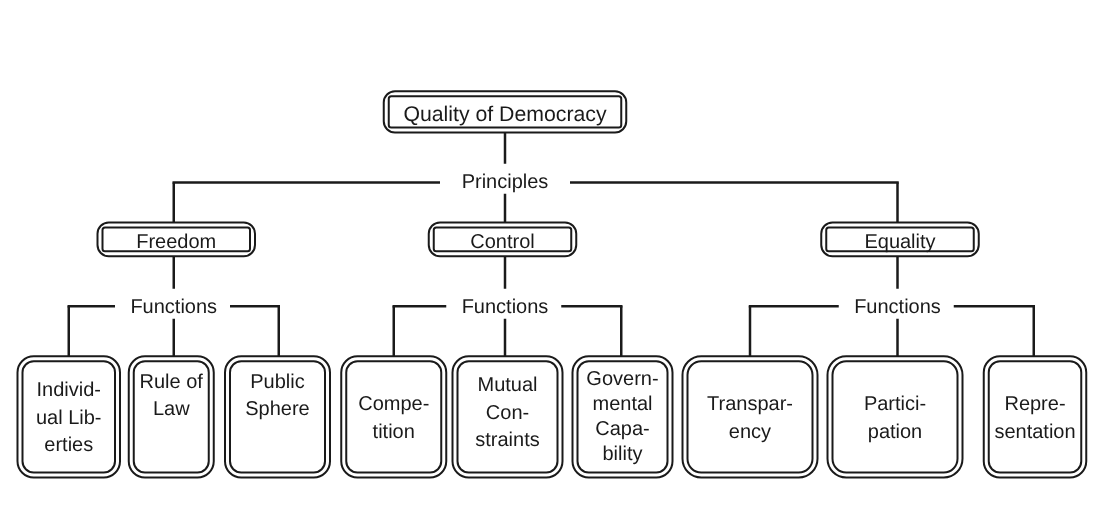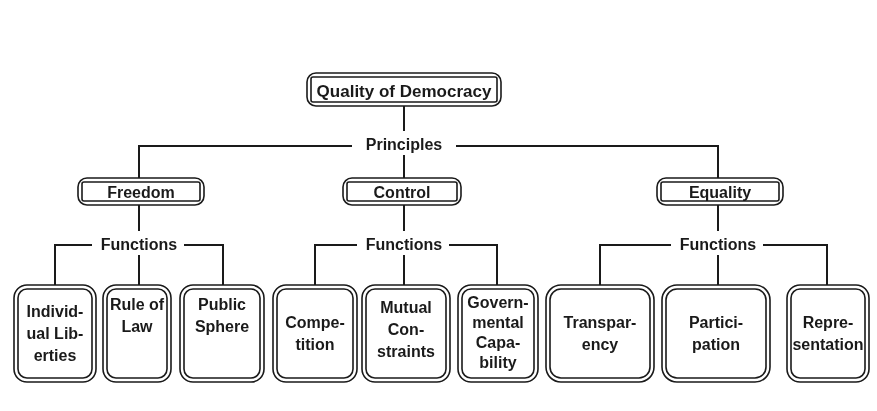--- a/index.html
+++ b/index.html
@@ -11,21 +11,20 @@
     width: 877px;
     height: 411px;
     font-family: "Liberation Sans", sans-serif;
     color: #1a1a1a;
     overflow: hidden;
   }
   #diagram-root {
     position: relative;
     width: 877px;
     height: 324px;
-    font-weight: bold;
   }
   svg#tree {
     position: absolute;
     top: 0;
     left: 0;
     width: 877px;
     height: 411px;
   }
   .edge {
     stroke: #1a1a1a;

